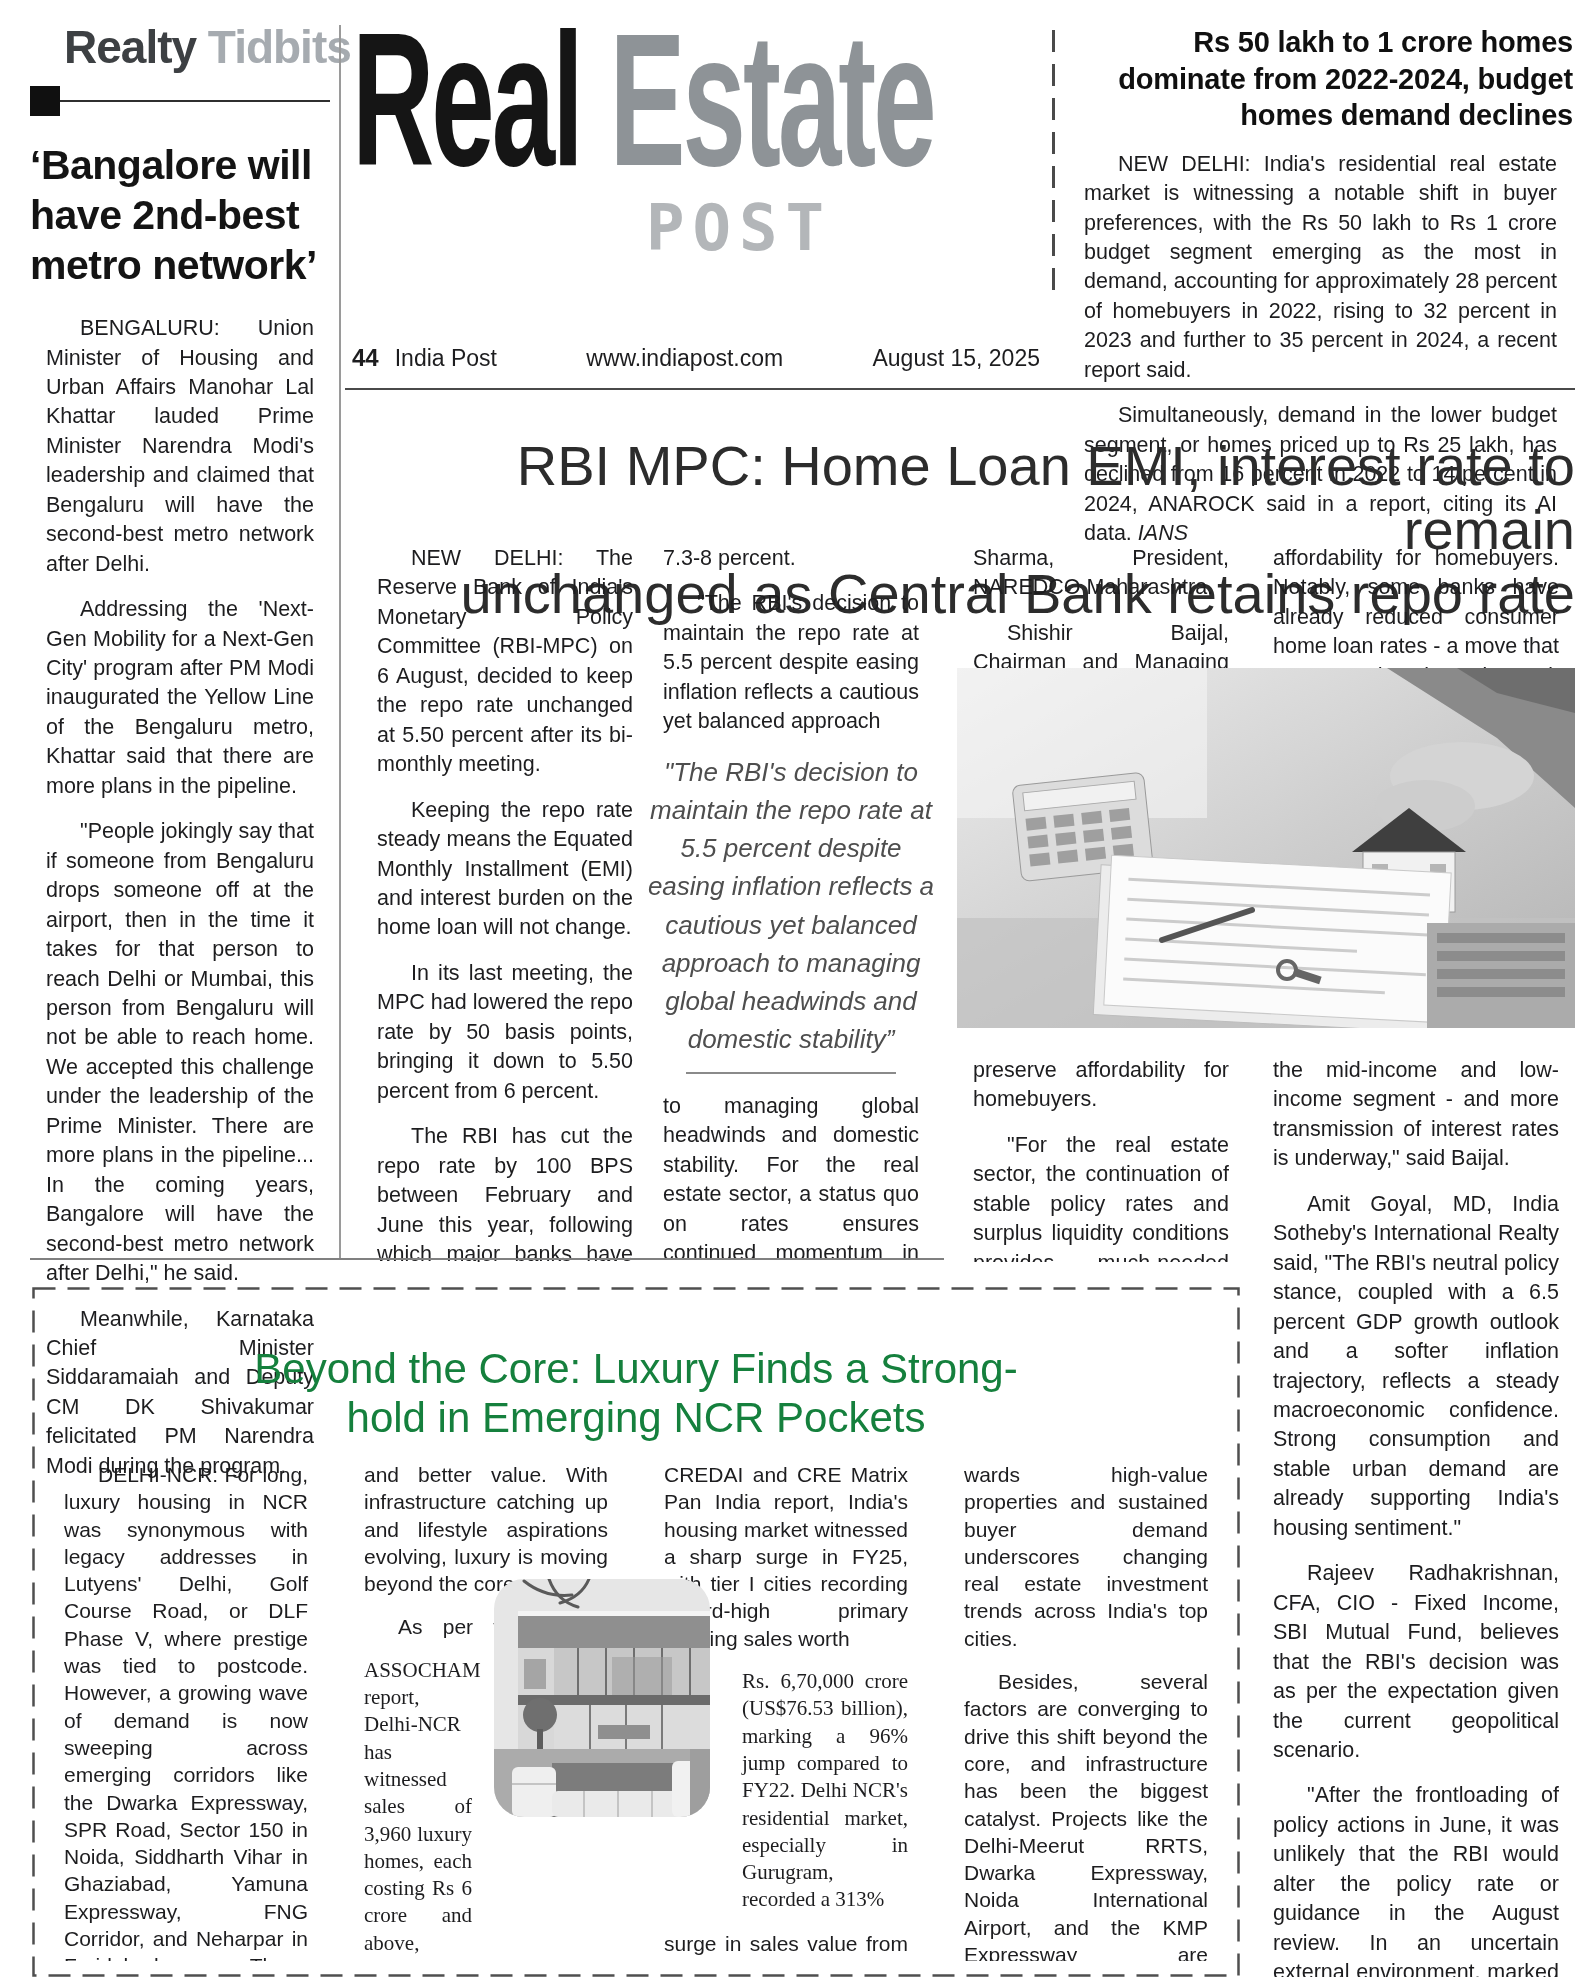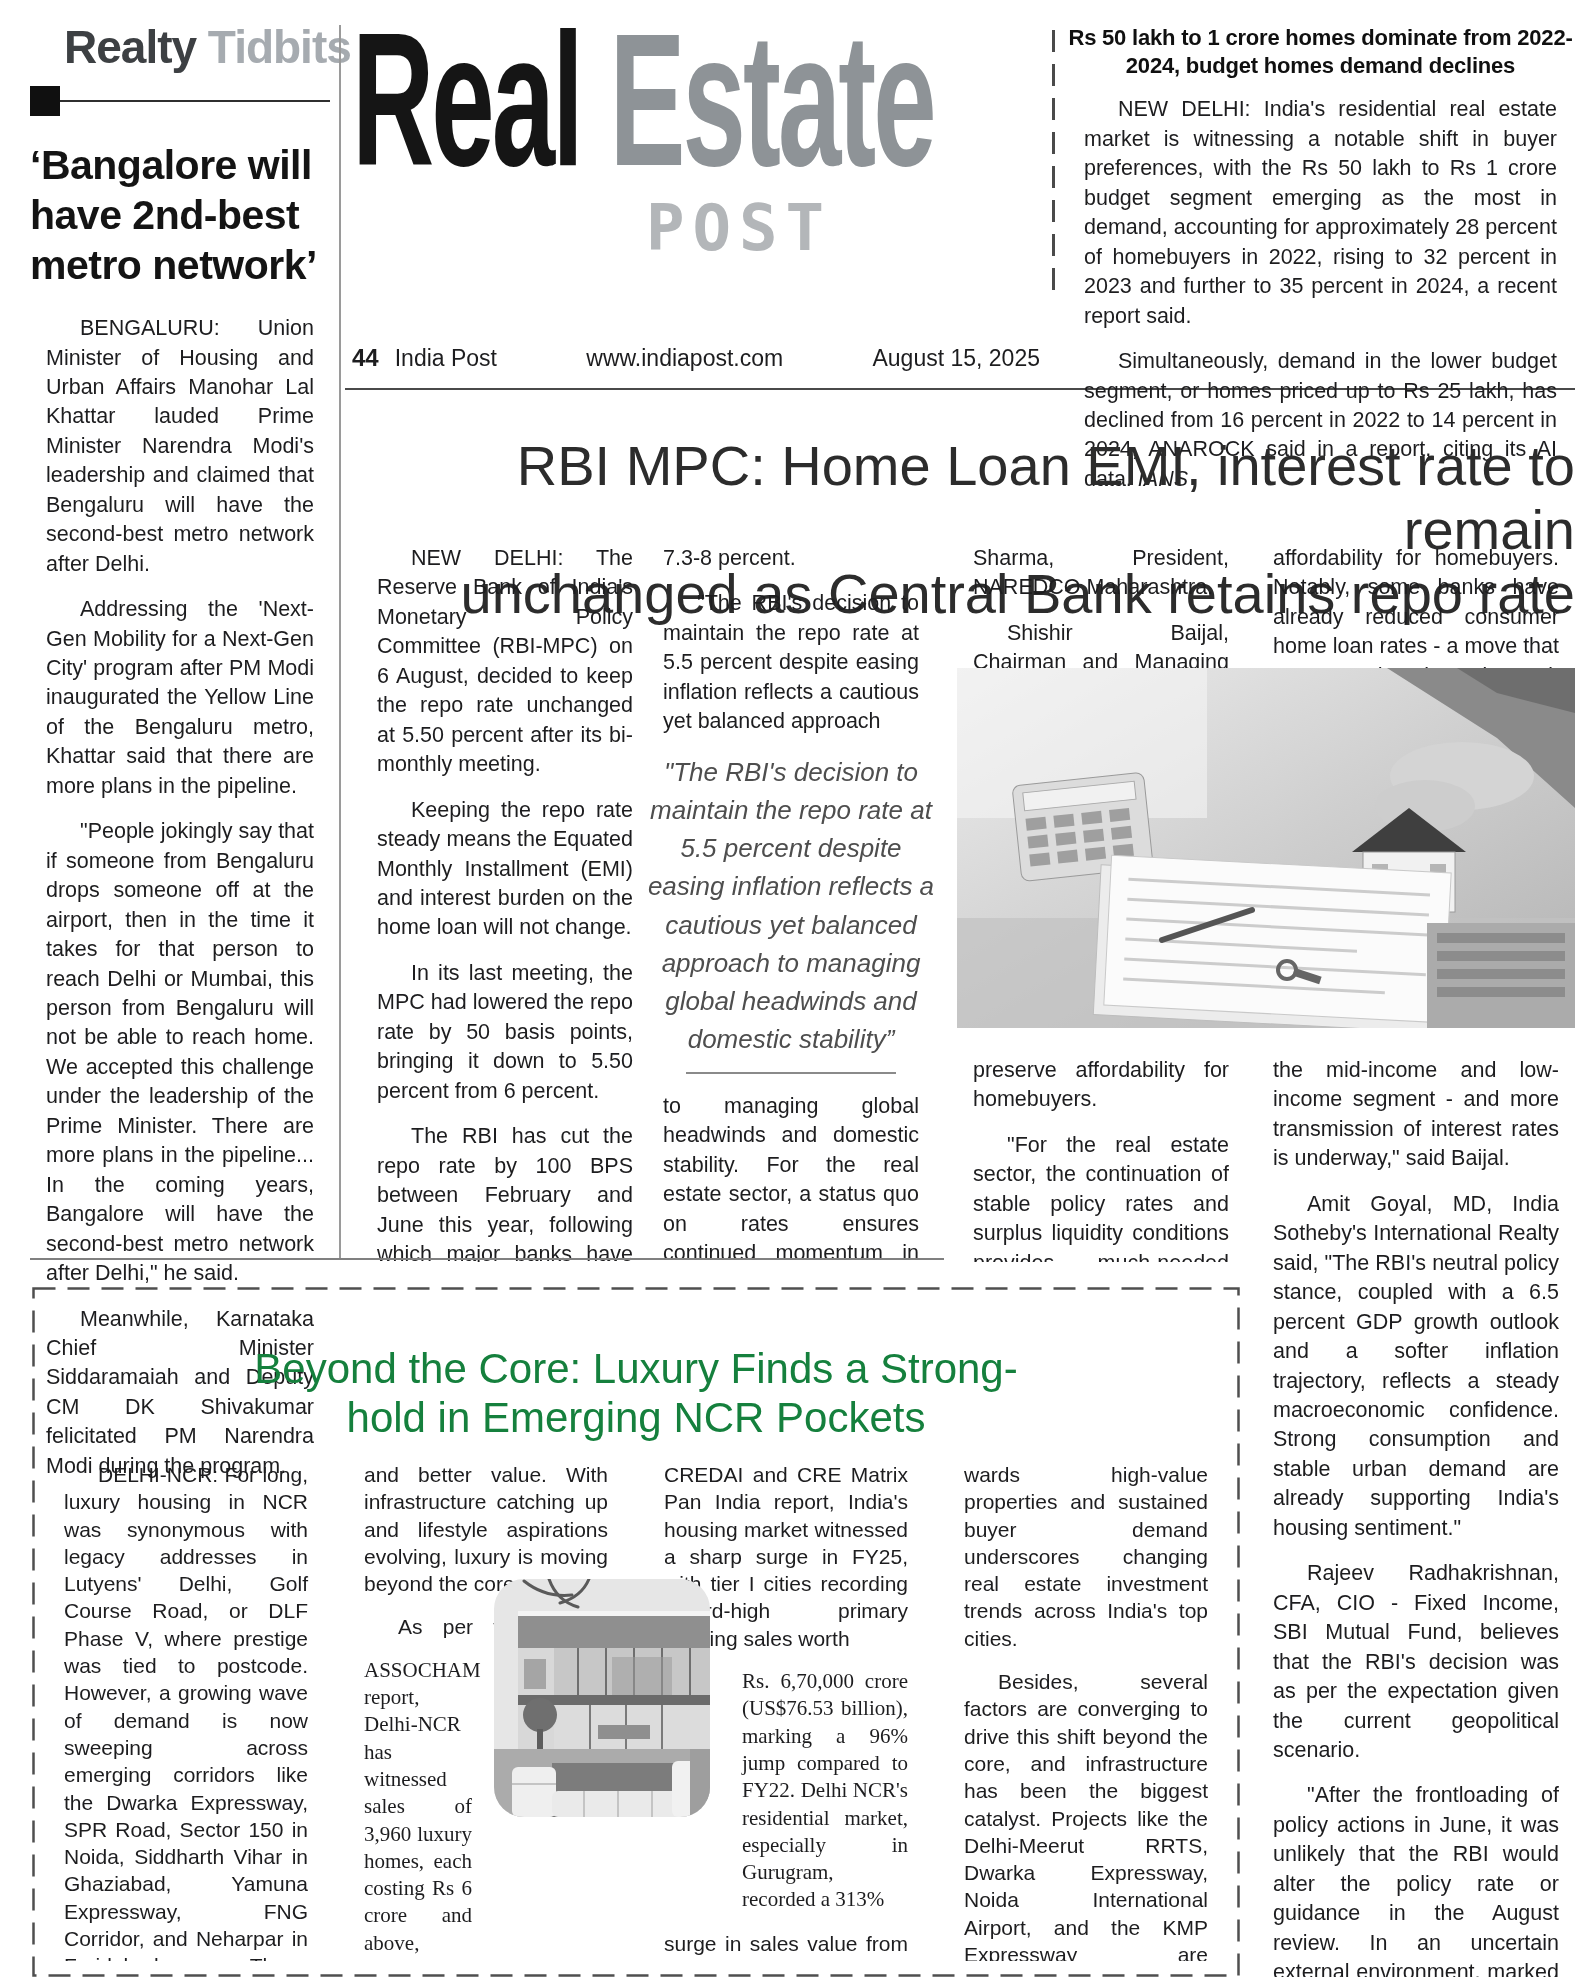--- a/index.html
+++ b/index.html
@@ -35,22 +35,22 @@
   .mh-post{margin-top:4px;text-align:right;padding-right:210px;font-family:"DejaVu Sans Mono",monospace;
            font-size:64px;font-weight:bold;letter-spacing:8px;color:#b3b6b9;line-height:1;}
 
   .dateline{position:absolute;left:352px;top:344px;width:688px;display:flex;align-items:baseline;font-size:23px;}
   .dl-num{font-weight:bold;font-size:24px;margin-right:16px;}
   .dl-web{flex:1;text-align:center;}
   .dl-date{text-align:center;}
 
   
   .top-right{position:absolute;left:1068px;top:24px;width:505px;}
-  .tr-headline{font-size:22px;font-weight:bold;line-height:1.26;color:#101010;
-               letter-spacing:-0.2px;margin:0 0 8px 0;text-align:center;}
+  .tr-headline{font-size:29px;font-weight:bold;line-height:1.26;color:#101010;
+               letter-spacing:-0.2px;margin:0 0 8px 0;text-align:right;}
 
   
   .main-headline{position:absolute;left:345px;top:396px;width:1230px;text-align:right;
                  font-size:56px;font-weight:300;color:#2c2c2c;line-height:1.15;}
   .main-headline span{display:block;}
   .main-cols{position:absolute;left:345px;top:528px;width:1230px;height:734px;}
   .mcol{position:absolute;top:0;width:288px;overflow:hidden;}
   #mc1{left:16px;height:734px;} #mc2{left:302px;height:734px;}
   #mc3t{left:612px;width:288px;height:140px;}
   #mc4t{left:912px;width:318px;height:140px;}

